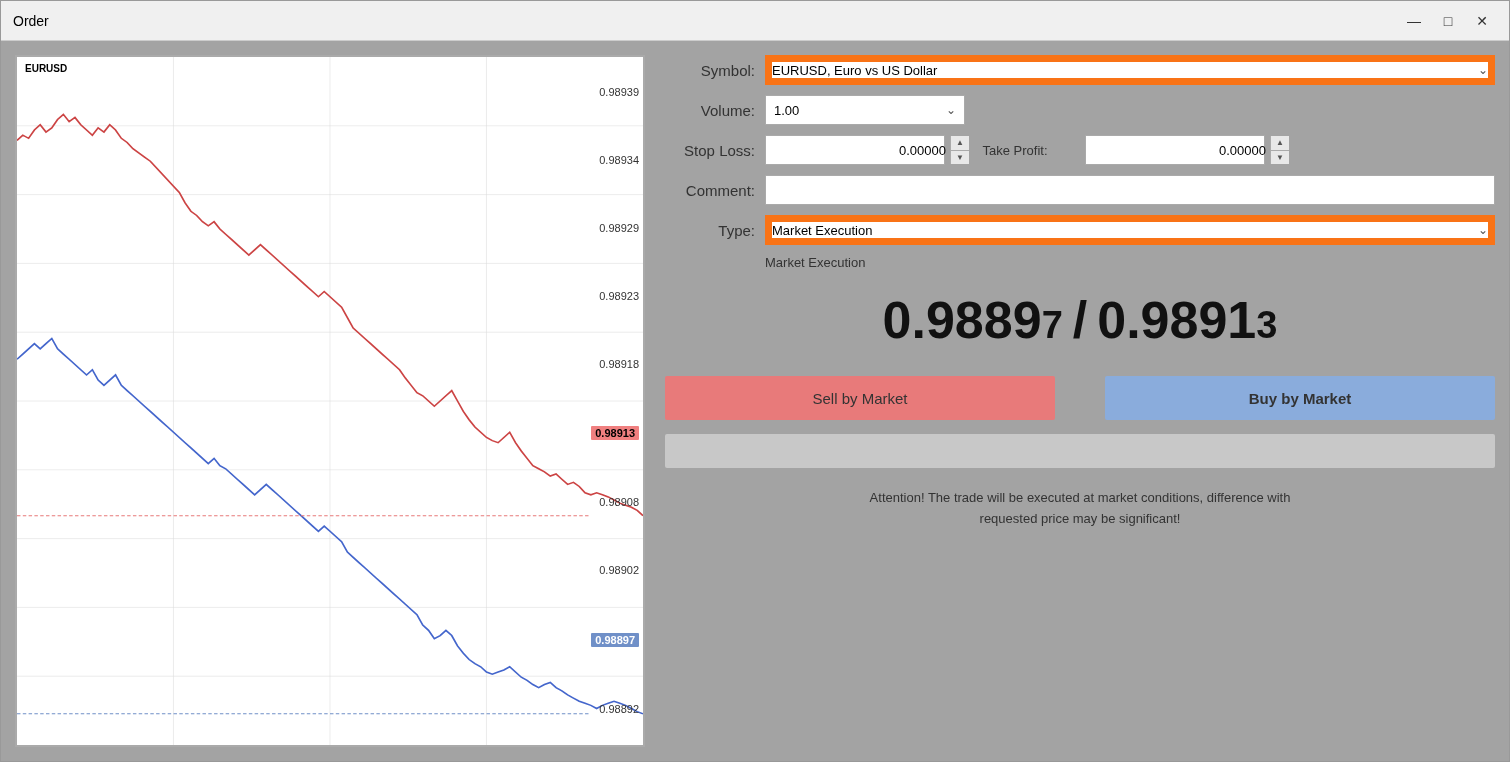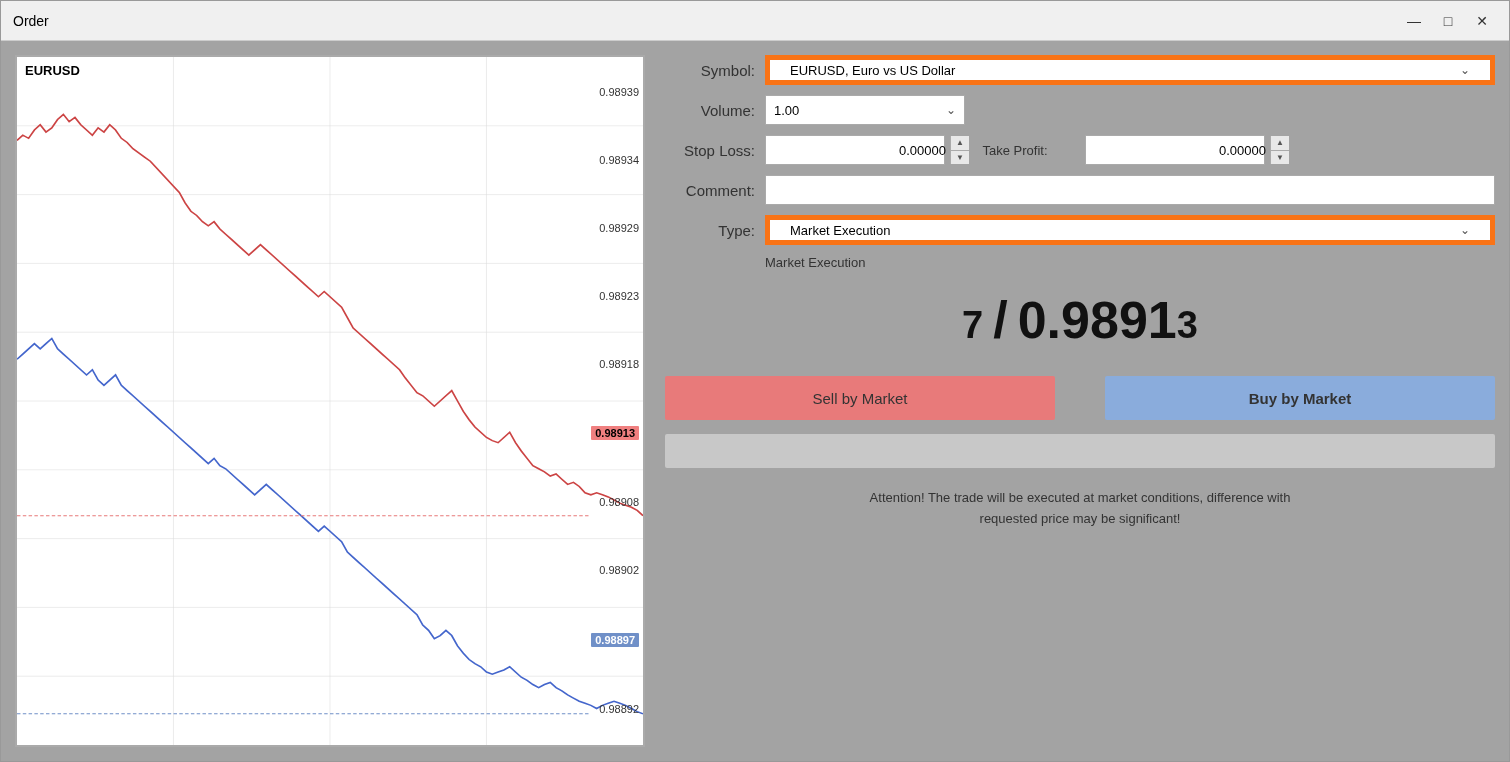--- a/index.html
+++ b/index.html
@@ -64,21 +64,21 @@
       flex-shrink: 0;
       border: 2px solid #aaa;
       background: white;
       position: relative;
       overflow: hidden;
     }
     .chart-symbol-label {
       position: absolute;
       top: 6px;
       left: 8px;
-      font-size: 13px;
+      font-size: 10px;
       font-weight: bold;
       color: #000;
       z-index: 10;
     }
     svg.chart-svg {
       width: 100%;
       height: 100%;
     }
     
     .order-panel {
@@ -94,23 +94,23 @@
     }
     .form-label {
       width: 90px;
       text-align: right;
       color: #333;
       font-size: 15px;
     }
     .form-control-wide {
       flex: 1;
       height: 30px;
-      border: 5px solid #f97316;
+      border: 7px solid #f97316;
       background: white;
-      padding: 0 20px;
+      padding: 0 0;
       font-size: 13px;
       display: flex;
       align-items: center;
       justify-content: space-between;
       cursor: pointer;
     }
     .dropdown-arrow {
       color: #555;
       font-size: 12px;
       pointer-events: none;
@@ -407,20 +407,21 @@
           <span>Market Execution</span>
           <span class="dropdown-arrow">⌄</span>
         </div>
       </div>
 
       <div class="form-row">
         <span class="section-label">Market Execution</span>
       </div>
 
       <div class="price-display">
+        <span class="price-sell">0.9889</span>
           <span class="price-sell-small">7</span>
         <span class="price-separator"> / </span>
         <span class="price-buy">0.9891</span>
           <span class="price-buy-small">3</span>
       </div>
 
       <div class="action-buttons">
         <button class="btn-sell">Sell by Market</button>
         <button class="btn-buy">Buy by Market</button>
       </div>

